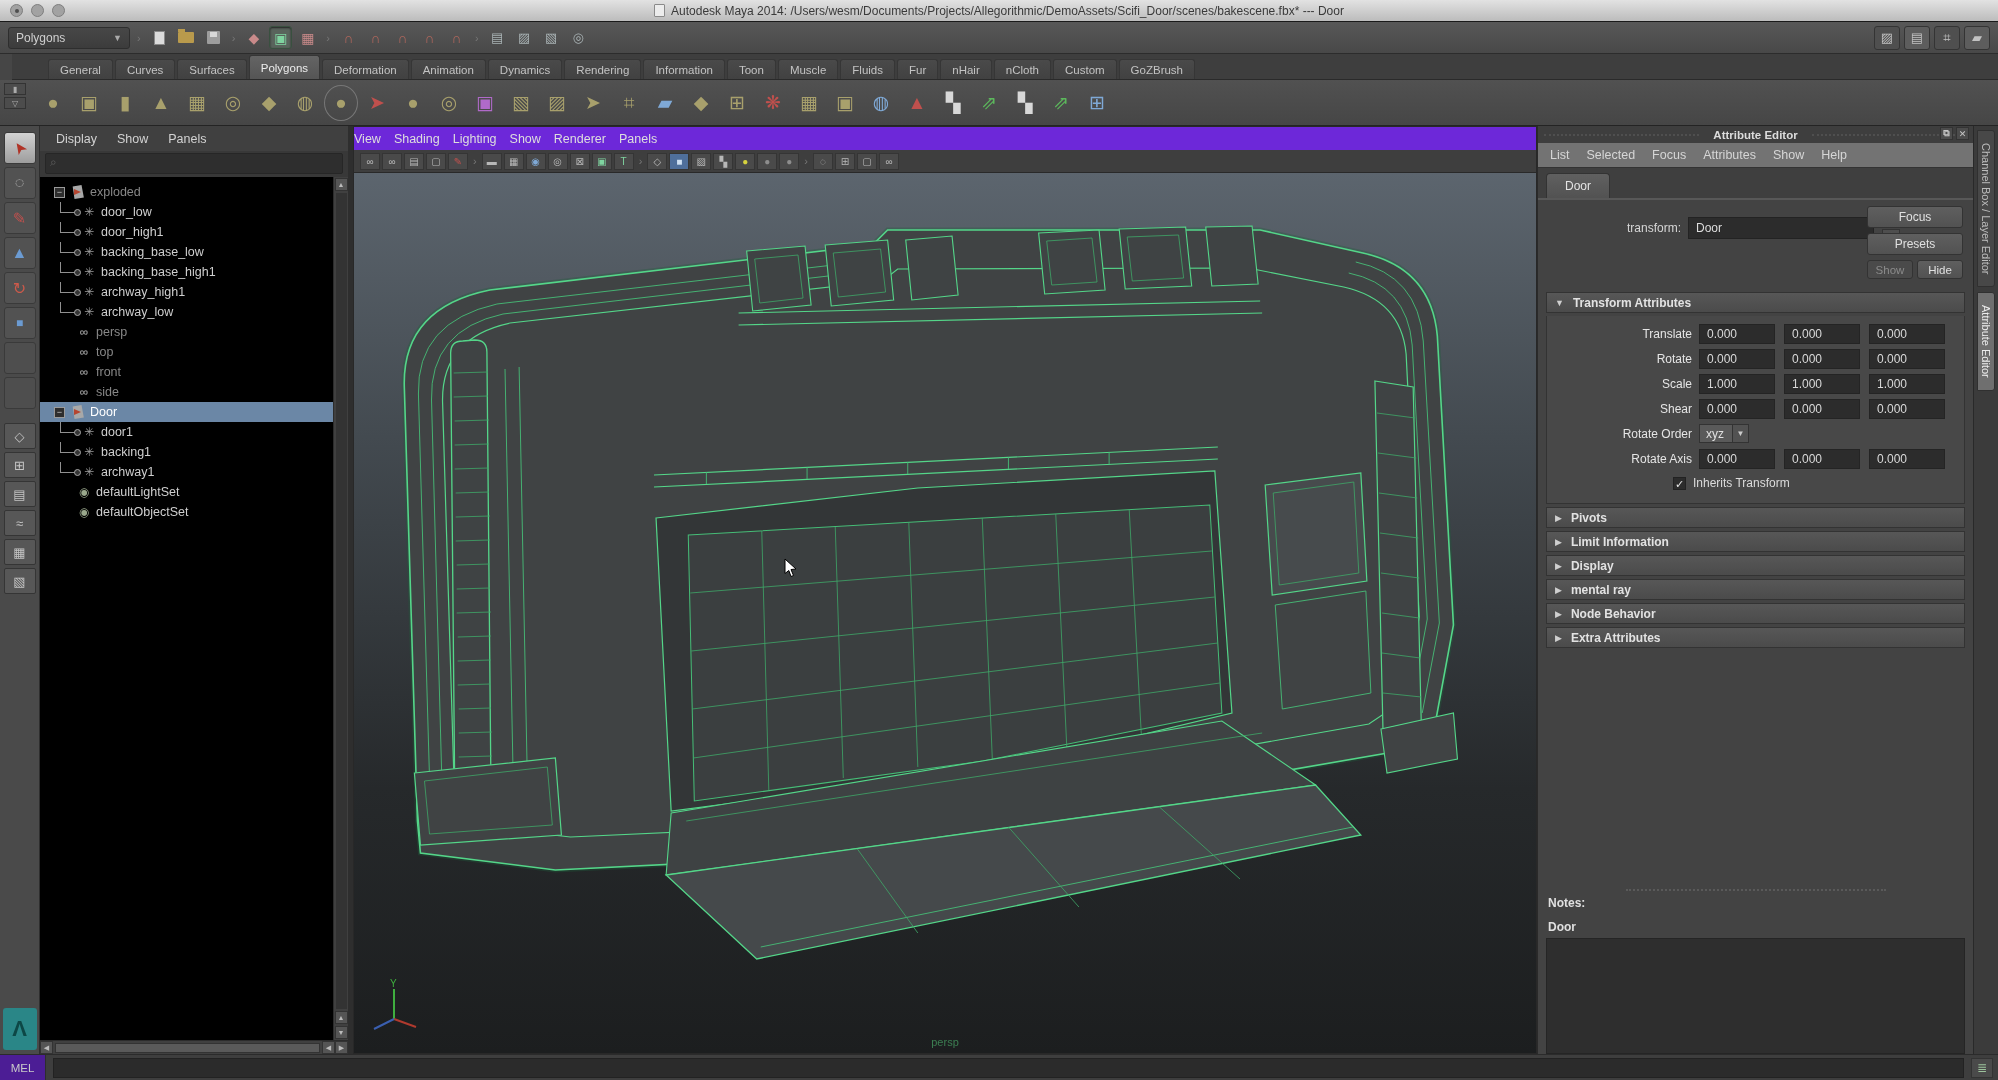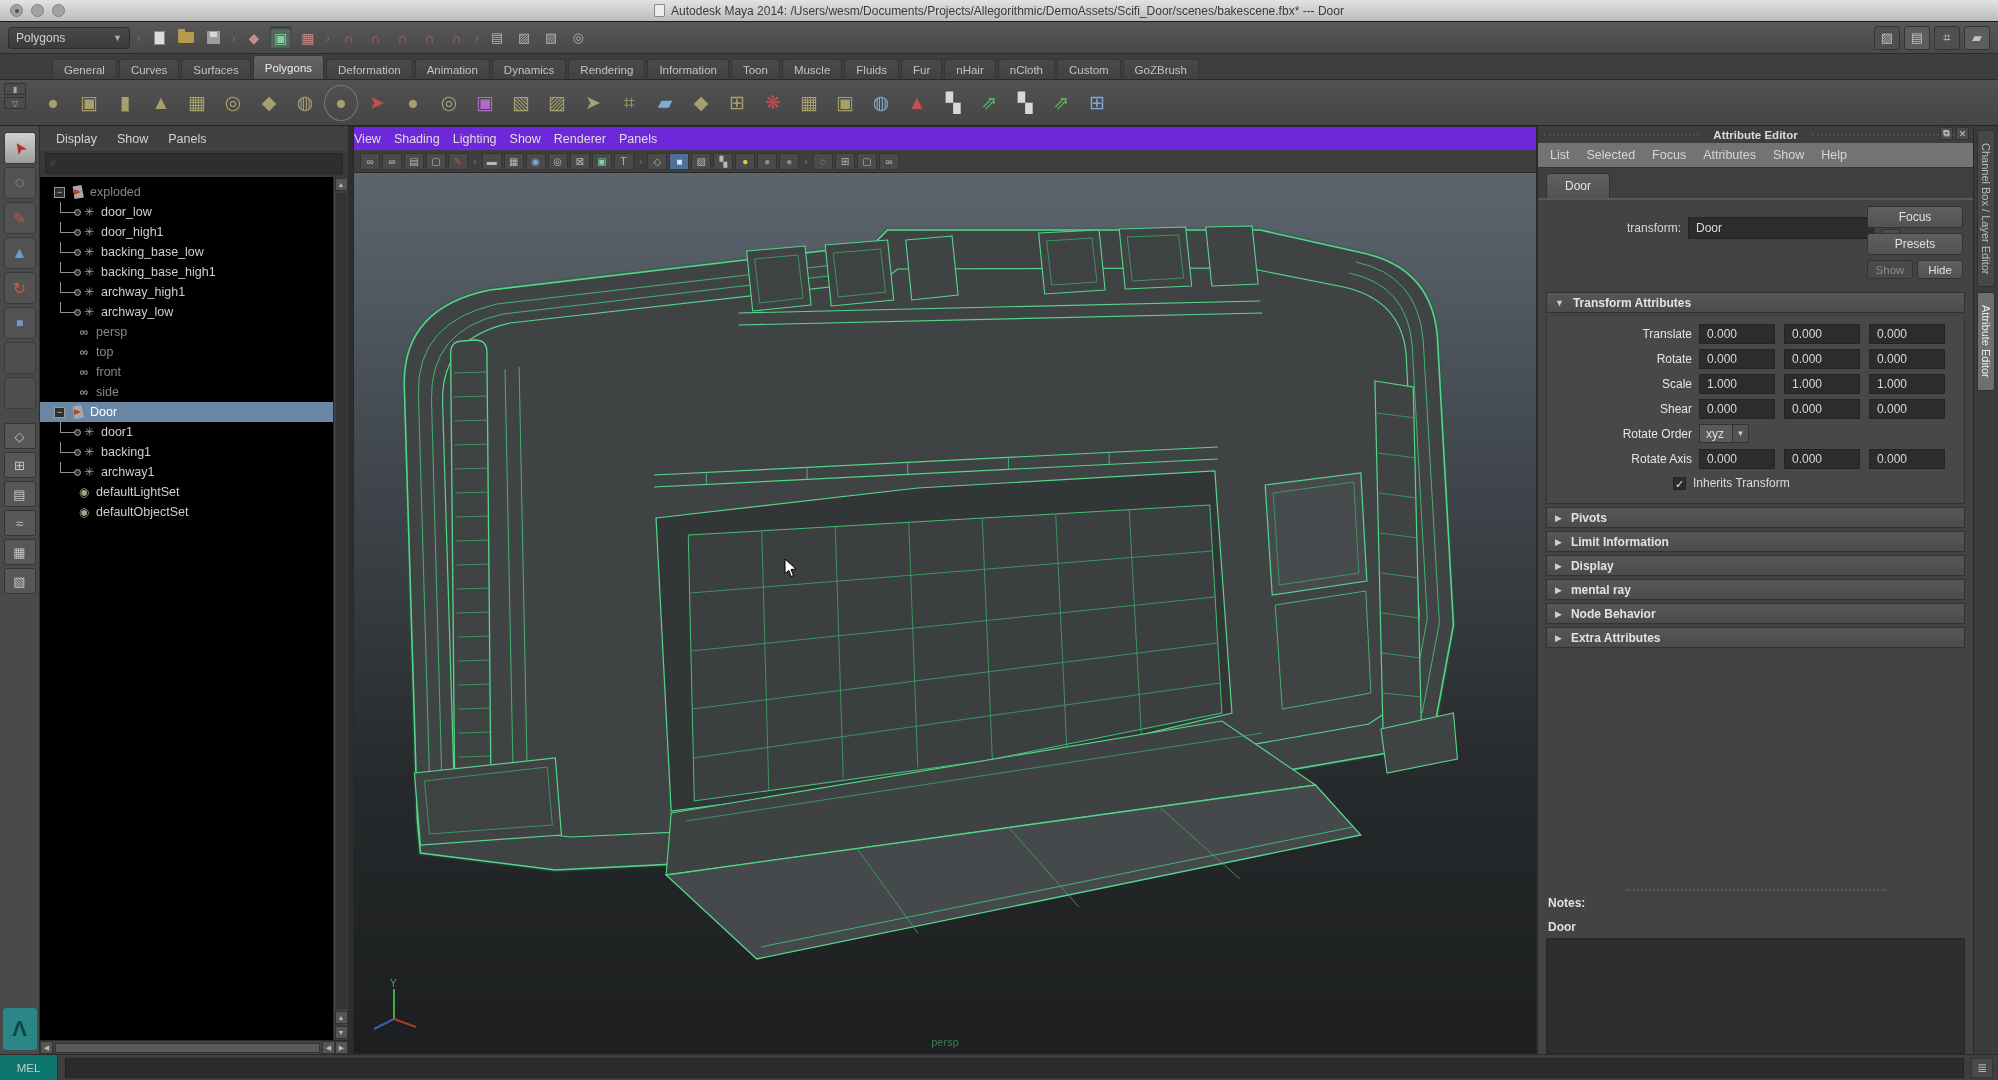--- a/index.html
+++ b/index.html
@@ -37,22 +37,22 @@
   .icon-floppy::before { content:""; position:absolute; top:1px; left:3px; width:7px; height:5px; background:#d8d8d8; }
   .icon-page { width:11px; height:14px; background:#dcdcdc; border:1px solid #8a8a8a; }
   .magnet { color:#b2675c; font-weight:bold; font-size:14px; }
   .clapper { color:#a9b3b5; font-size:13px; }
   .sl-spacer { flex:1; }
   .sl-toggle { width:26px; height:24px; background:#4f4f4f; border:1px solid #343434; border-radius:3px;
     display:flex; align-items:center; justify-content:center; color:#c2c2c2; font-size:13px; }
   .sl-toggle.on { background:#5d5d5d; }
 
   
-  .shelf-tabs { position:absolute; top:54px; left:0; right:0; height:26px; background:#3e3e3e;
-    border-bottom:1px solid #2a2a2a; display:flex; align-items:flex-end; gap:2px; padding-left:52px; }
+  .shelf-tabs { position:absolute; top:54px; left:12px; right:0; height:26px; background:#3e3e3e;
+    border-bottom:1px solid #2a2a2a; display:flex; align-items:flex-end; gap:2px; padding-left:36px; }
   .shelf-corner { position:absolute; left:4px; top:3px; width:24px; height:44px; display:flex;
     flex-direction:column; gap:2px; }
   .shelf-corner span { width:22px; height:12px; background:#4c4c4c; border:1px solid #333;
     color:#aaa; font-size:8px; display:flex; align-items:center; justify-content:center; }
   .stab { height:20px; padding:0 11px; font-size:11.5px; color:#c3c3c3;
     background:linear-gradient(#4a4a4a,#414141); border:1px solid #363636; border-bottom:none;
     border-radius:3px 3px 0 0; display:flex; align-items:center; white-space:nowrap; }
   .stab.active { background:linear-gradient(#646464,#555); color:#ececec; height:24px; }
 
   
@@ -215,21 +215,21 @@
   
   .side-strip { width:25px; background:#3b3b3b; border-left:1px solid #292929; display:flex;
     flex-direction:column; align-items:center; padding-top:4px; gap:5px; }
   .vtab { writing-mode:vertical-rl; font-size:11px; color:#bdbdbd; background:#484848;
     border:1px solid #303030; padding:12px 2px; border-radius:0 3px 3px 0; white-space:nowrap; }
   .vtab.active { background:#6f6f6f; color:#ededed; }
 
   
   .melbar { position:absolute; bottom:0; left:0; right:0; height:26px; background:#3e3e3e;
     border-top:1px solid #2b2b2b; display:flex; align-items:center; }
-  .mel-tab { width:58px; height:100%; background:#0f766e; border-right:1px solid #2e2e2e; color:#c9c9c9;
+  .mel-tab { width:46px; height:100%; background:#4c1d95; border-right:1px solid #2e2e2e; color:#c9c9c9;
     font-size:11.5px; display:flex; align-items:center; justify-content:center; }
   .mel-input { flex:1; height:20px; background:#2b2b2b; border:1px solid #222; margin:0 7px; }
   .mel-ico { width:22px; height:20px; background:#4a4a4a; border:1px solid #333; margin-right:5px;
     color:#9cc29c; font-size:12px; display:flex; align-items:center; justify-content:center; }
 </style>
 </head>
 <body>
 
 <div class="screen">
 

